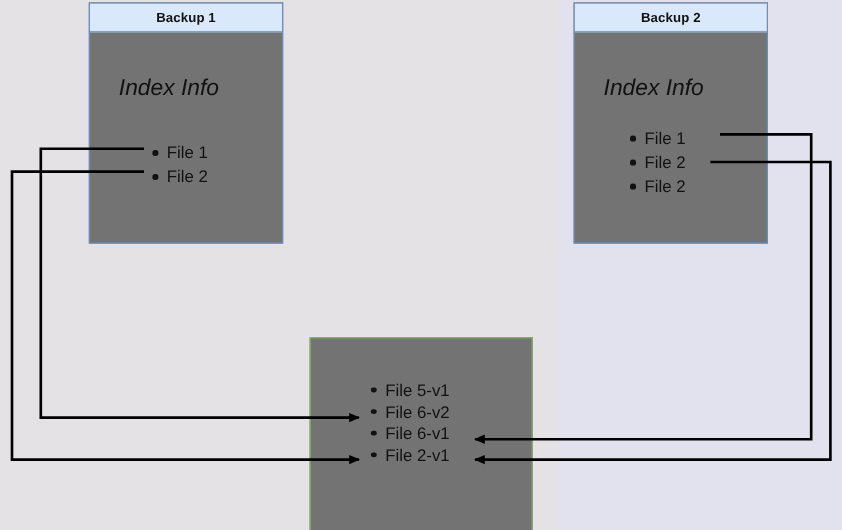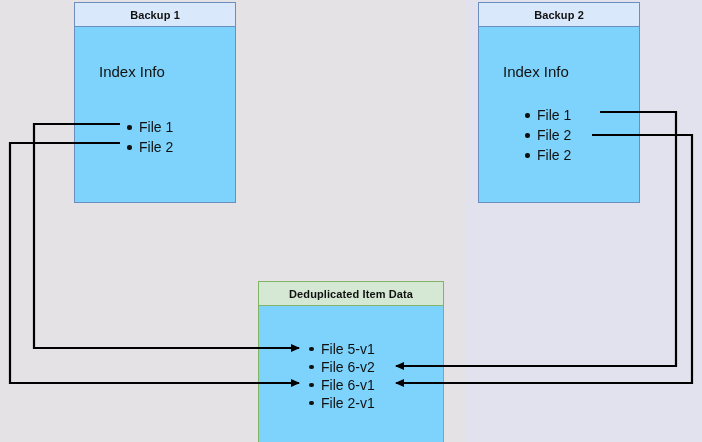--- a/index.html
+++ b/index.html
@@ -15,37 +15,37 @@
     background:#e4e2e4;
   }
   #right-band{
     position:absolute;left:466px;top:0;width:236px;height:442px;
     background:#e2e2ef;
   }
   .box{
     position:absolute;
     box-sizing:border-box;
     border:1.5px solid #6c8ebf;
-    background:#7dd3fc;
+    background:#737373;
   }
   .box.blue{ border-color:#6c8ebf; }
   .box.green{ border-color:#82b366; }
   .box-header{
     box-sizing:border-box;
     height:24px;
     display:flex;align-items:center;justify-content:center;
     font-size:11px;font-weight:bold;color:#111;
     letter-spacing:.1px;
   }
   .box.blue .box-header{ background:#dae8fc; border-bottom:1.5px solid #6c8ebf; }
   .box.green .box-header{ background:#d5e8d4; border-bottom:1.5px solid #82b366; }
   .box-body{position:relative;height:calc(100% - 24px);}
   .section-title{
     position:absolute;
-    font-size:15px;color:#111;
+    font-size:19px;color:#111;font-style:italic;
   }
   .file-list{
     position:absolute;
     margin:0;padding:0;list-style:none;
   }
   .file-list li{
     position:relative;
     font-size:14px;color:#111;
     height:20px;line-height:20px;
     padding-left:14px;
@@ -84,21 +84,20 @@
     <div class="section-title" style="left:24px;top:36px;">Index Info</div>
     <ul class="file-list" style="left:44px;top:78px;">
       <li>File 1</li>
       <li>File 2</li>
       <li>File 2</li>
     </ul>
   </div>
 </div>
 
 <div class="box green" id="dedup" style="left:258px;top:281px;width:186px;height:163px;">
-  <div class="box-header">Deduplicated Item Data</div>
   <div class="box-body">
     <ul class="file-list dedup" style="left:48px;top:34px;">
       <li>File 5-v1</li>
       <li>File 6-v2</li>
       <li>File 6-v1</li>
       <li>File 2-v1</li>
     </ul>
   </div>
 </div>
 

